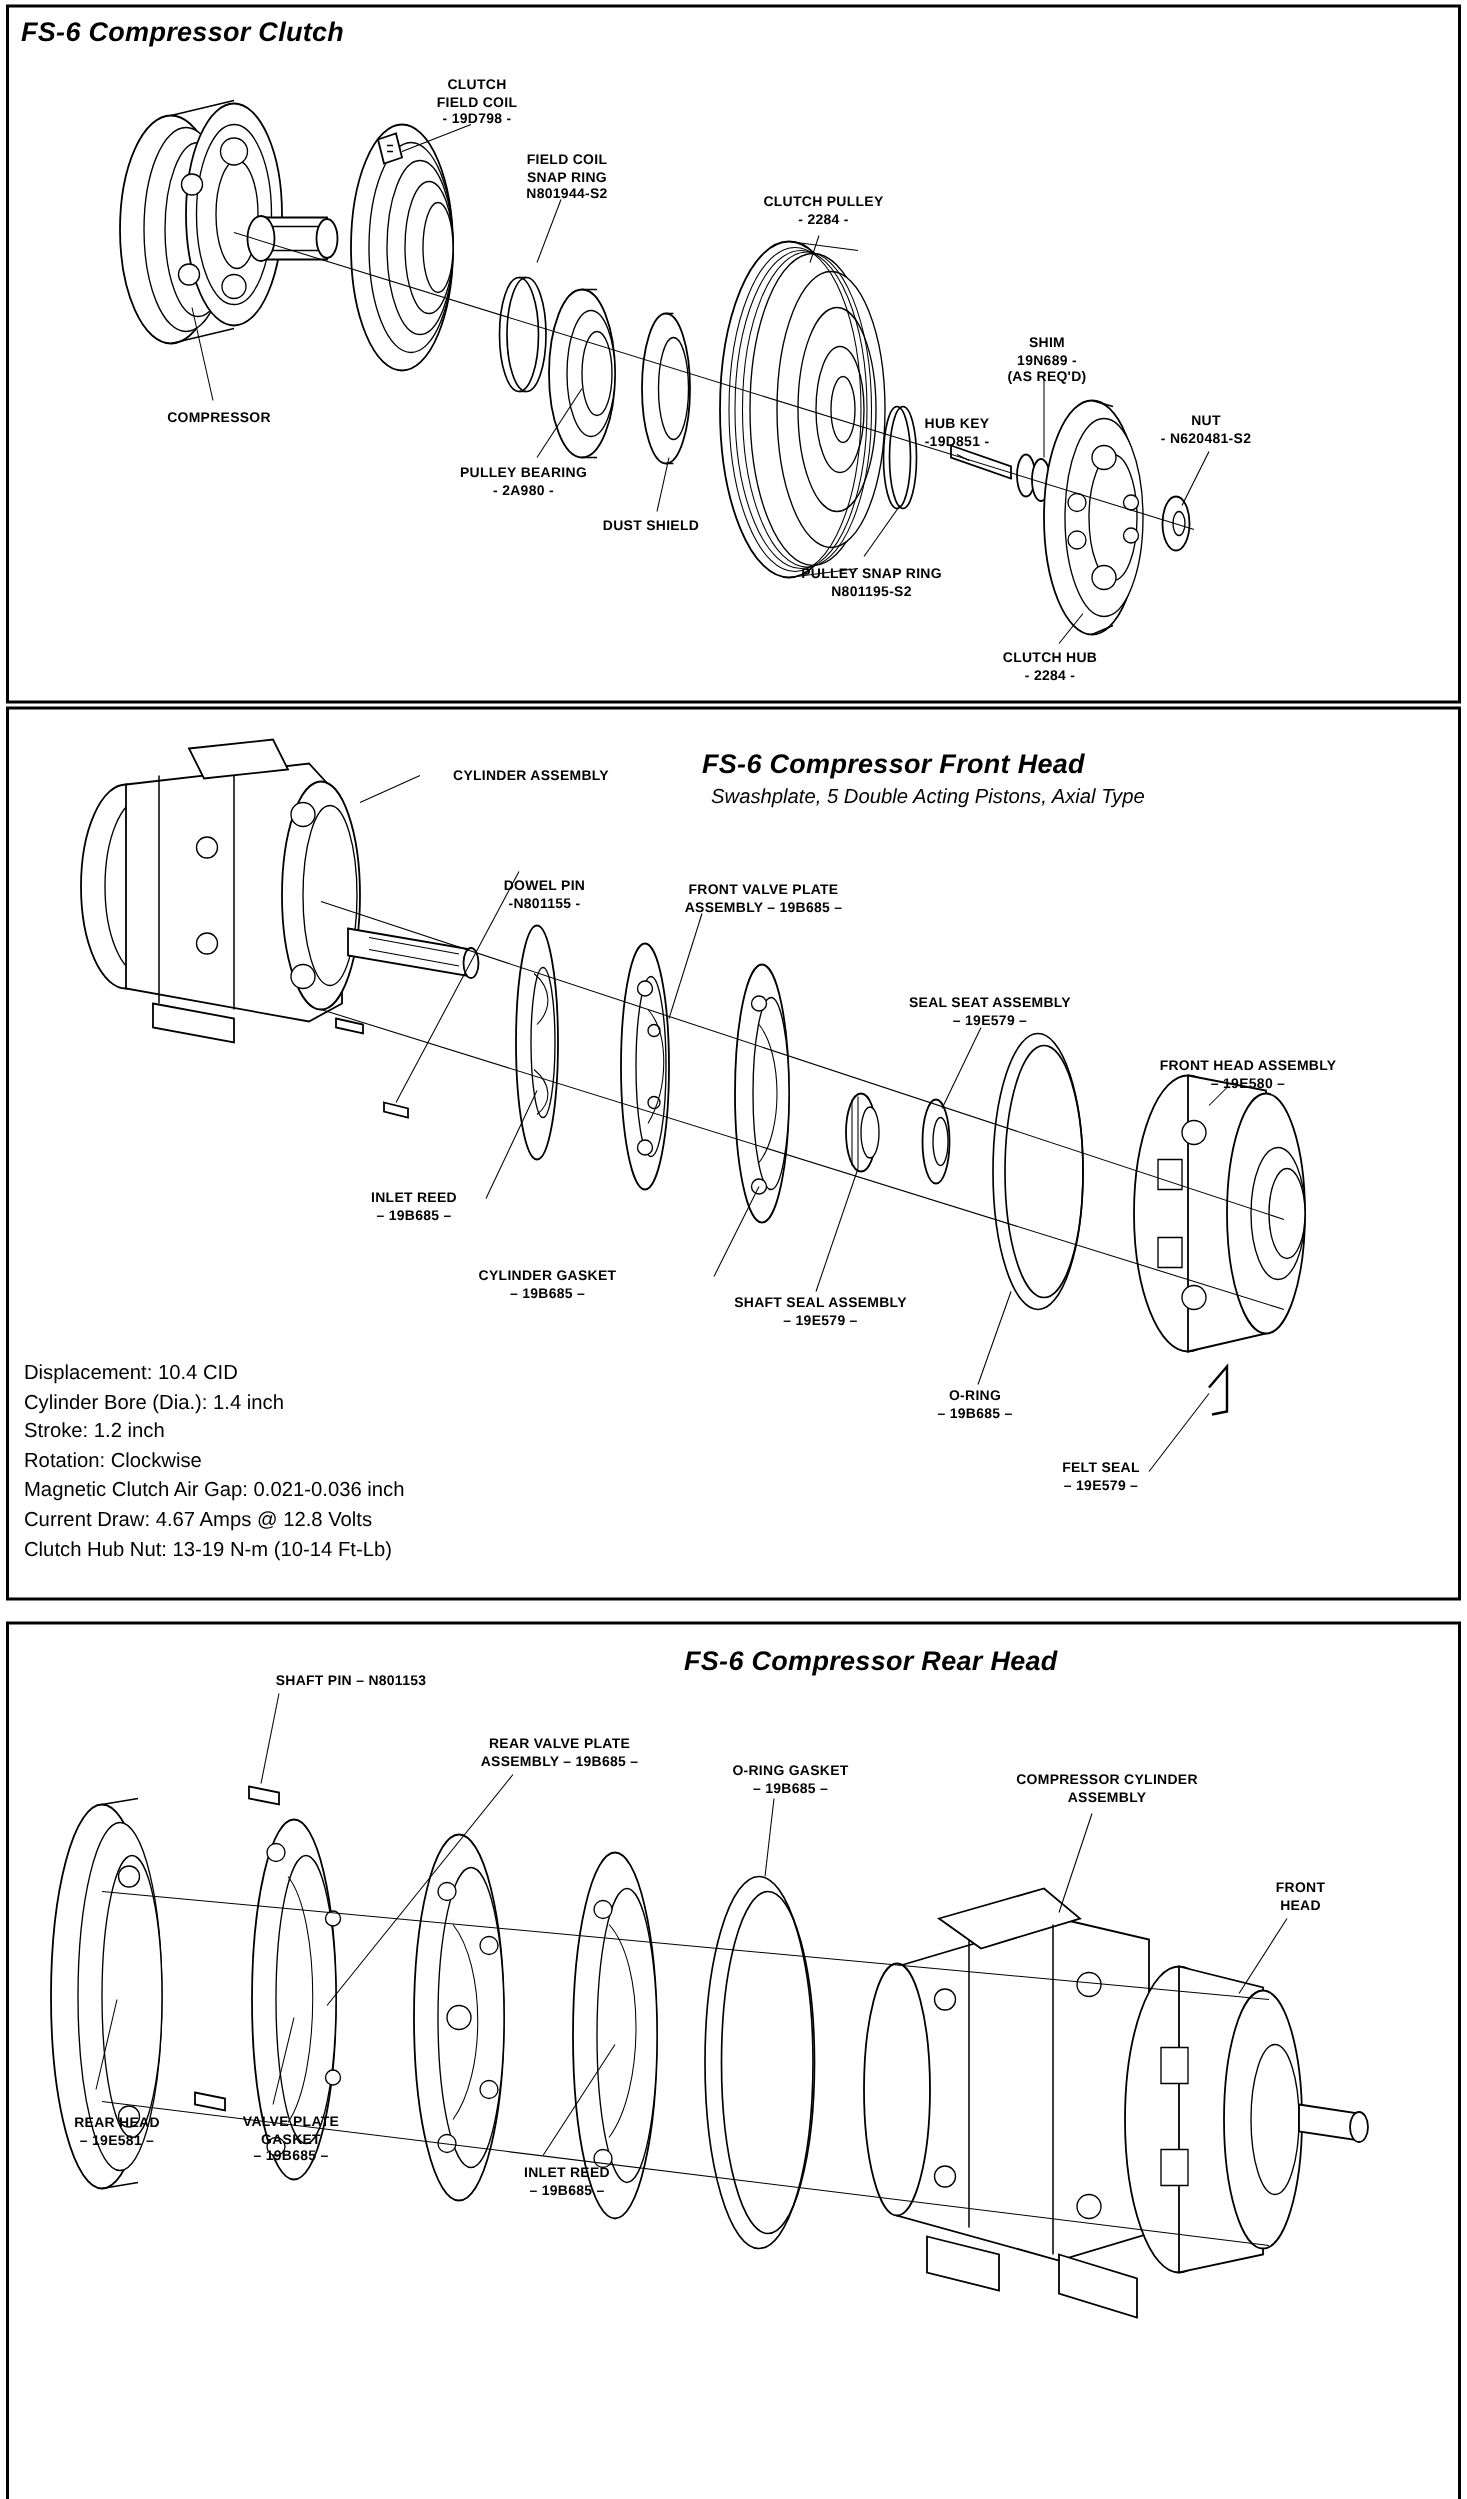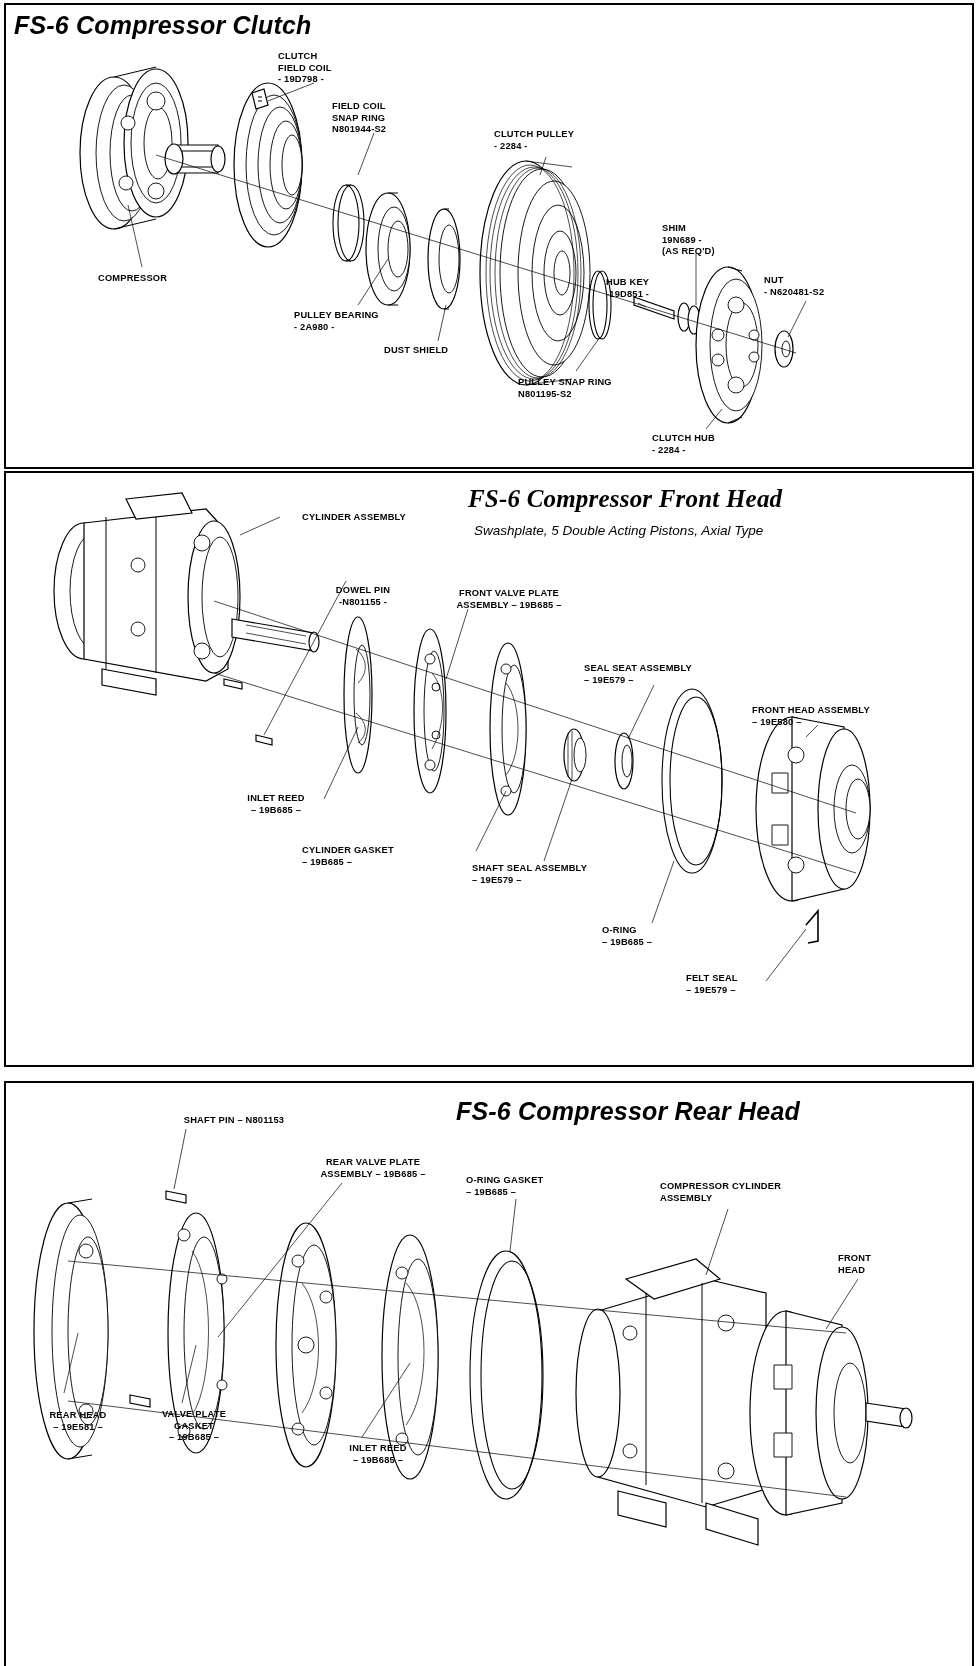--- a/index.html
+++ b/index.html
@@ -30,37 +30,37 @@
     background: #fff;
   }
   #panel-clutch { top: 3px; height: 466px; }
   #panel-front  { top: 471px; height: 596px; }
   #panel-rear   { top: 1069px; height: 592px; margin-top: 12px; }
 
   .panel-title {
     position: absolute;
     font-weight: bold;
     font-style: italic;
-    font-size: 25px;
+    font-size: 18px;
     letter-spacing: 0.2px;
     white-space: nowrap;
   }
   .panel-subtitle {
     position: absolute;
     font-size: 13.5px;
     font-style: italic;
     white-space: nowrap;
   }
   .callout {
     position: absolute;
     font-size: 9.3px;
     font-weight: bold;
     line-height: 11.5px;
     letter-spacing: 0.2px;
-    text-align: left;
+    text-align: center;
     white-space: pre-line;
   }
   .callout.left { text-align: center; }
   .spec-list {
     position: absolute;
     font-size: 13.5px;
     line-height: 19.6px;
     white-space: pre-line;
   }
   .art { position: absolute; }
@@ -202,21 +202,21 @@
           <path d="M432 336 L440 300"></path>
           <path d="M570 366 L594 332"></path>
           <path d="M700 424 L716 404"></path>
         </g>
       </svg>
     </div>
   </div>
 
   <div class="panel" id="panel-front">
 
-    <div class="panel-title" style="left:462px; top:12px;font-family:Liberation Serif, serif;">FS-6 Compressor Front Head</div>
+    <div class="panel-title" style="left:462px; top:26px;">FS-6 Compressor Front Head</div>
     <div class="panel-subtitle" style="left:468px; top:50px;">Swashplate, 5 Double Acting Pistons, Axial Type</div>
 
     <div class="art" style="left:0; top:0;">
       <svg width="970" height="592" viewBox="0 0 970 592">
         <g>
 
           <ellipse class="wh" cx="78" cy="118" rx="30" ry="68"></ellipse>
           <ellipse class="whthin" cx="88" cy="118" rx="24" ry="58"></ellipse>
           <path class="wh" d="M78 50 L200 36 L222 60 L222 196 L200 208 L78 186 Z"></path>
           <path class="ln" d="M100 44 L100 196 M150 40 L150 200"></path>
@@ -295,20 +295,27 @@
 – 19B685 –</div>
     <div class="callout" style="left:296px; top:372px; width:126px;">CYLINDER GASKET
 – 19B685 –</div>
     <div class="callout" style="left:466px; top:390px; width:150px;">SHAFT SEAL ASSEMBLY
 – 19E579 –</div>
     <div class="callout" style="left:596px; top:452px; width:96px;">O-RING
 – 19B685 –</div>
     <div class="callout" style="left:680px; top:500px; width:96px;">FELT SEAL
 – 19E579 –</div>
 
+    <div class="spec-list" style="left:10px; top:432px;">Displacement: 10.4 CID
+Cylinder Bore (Dia.): 1.4 inch
+Stroke: 1.2 inch
+Rotation: Clockwise
+Magnetic Clutch Air Gap: 0.021-0.036 inch
+Current Draw: 4.67 Amps @ 12.8 Volts
+Clutch Hub Nut: 13-19 N-m (10-14 Ft-Lb)</div>
 
     <div class="art" style="left:0; top:0;">
       <svg width="970" height="592" viewBox="0 0 970 592">
         <g class="hair">
           <path d="M274 44 L234 62"></path>
           <path d="M340 108 L258 262"></path>
           <path d="M462 136 L440 206"></path>
           <path d="M648 212 L622 266"></path>
           <path d="M812 252 L800 264"></path>
           <path d="M318 326 L352 254"></path>

